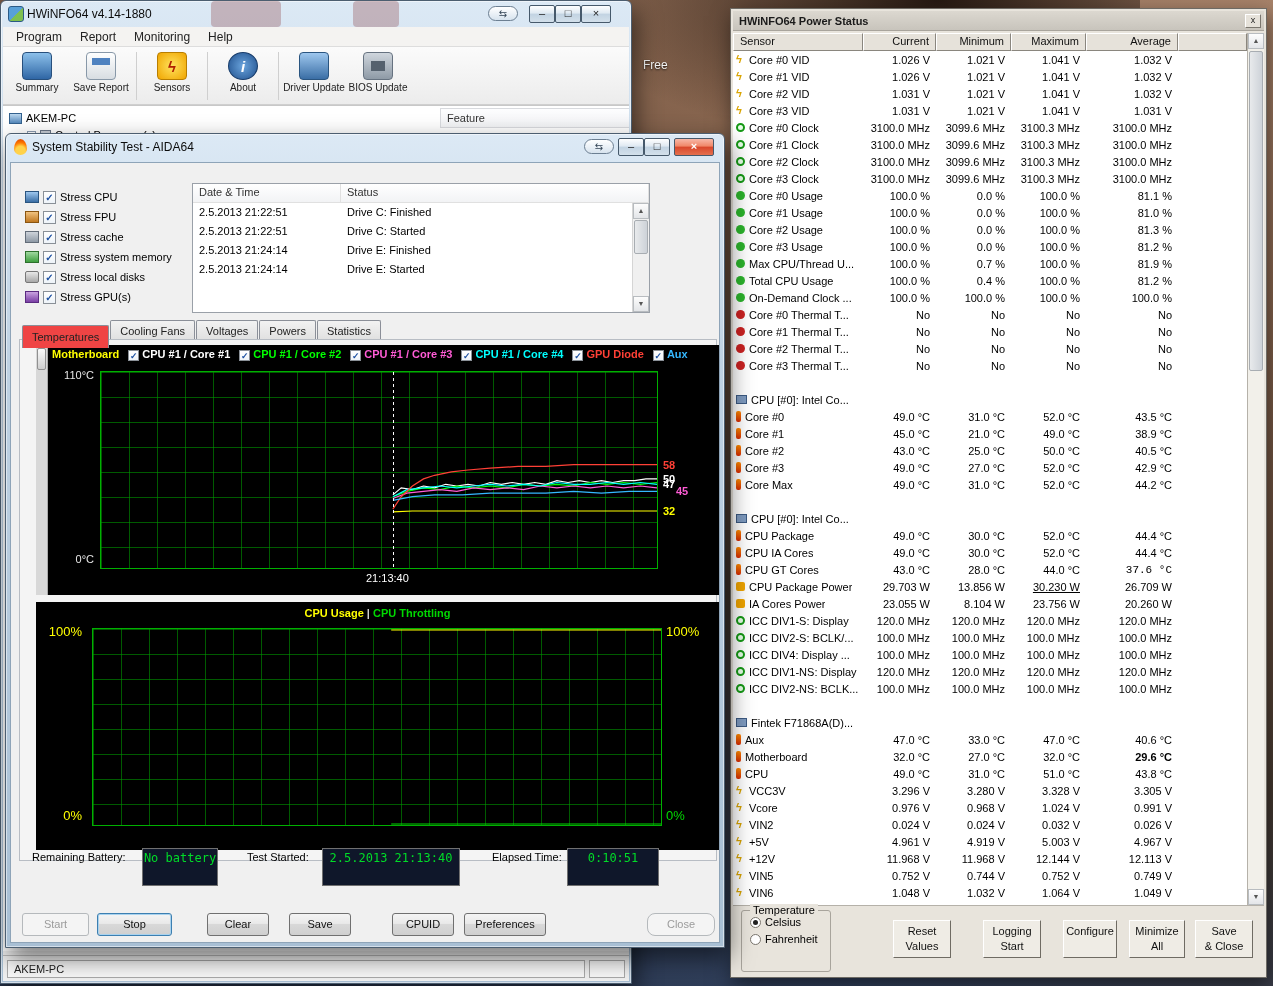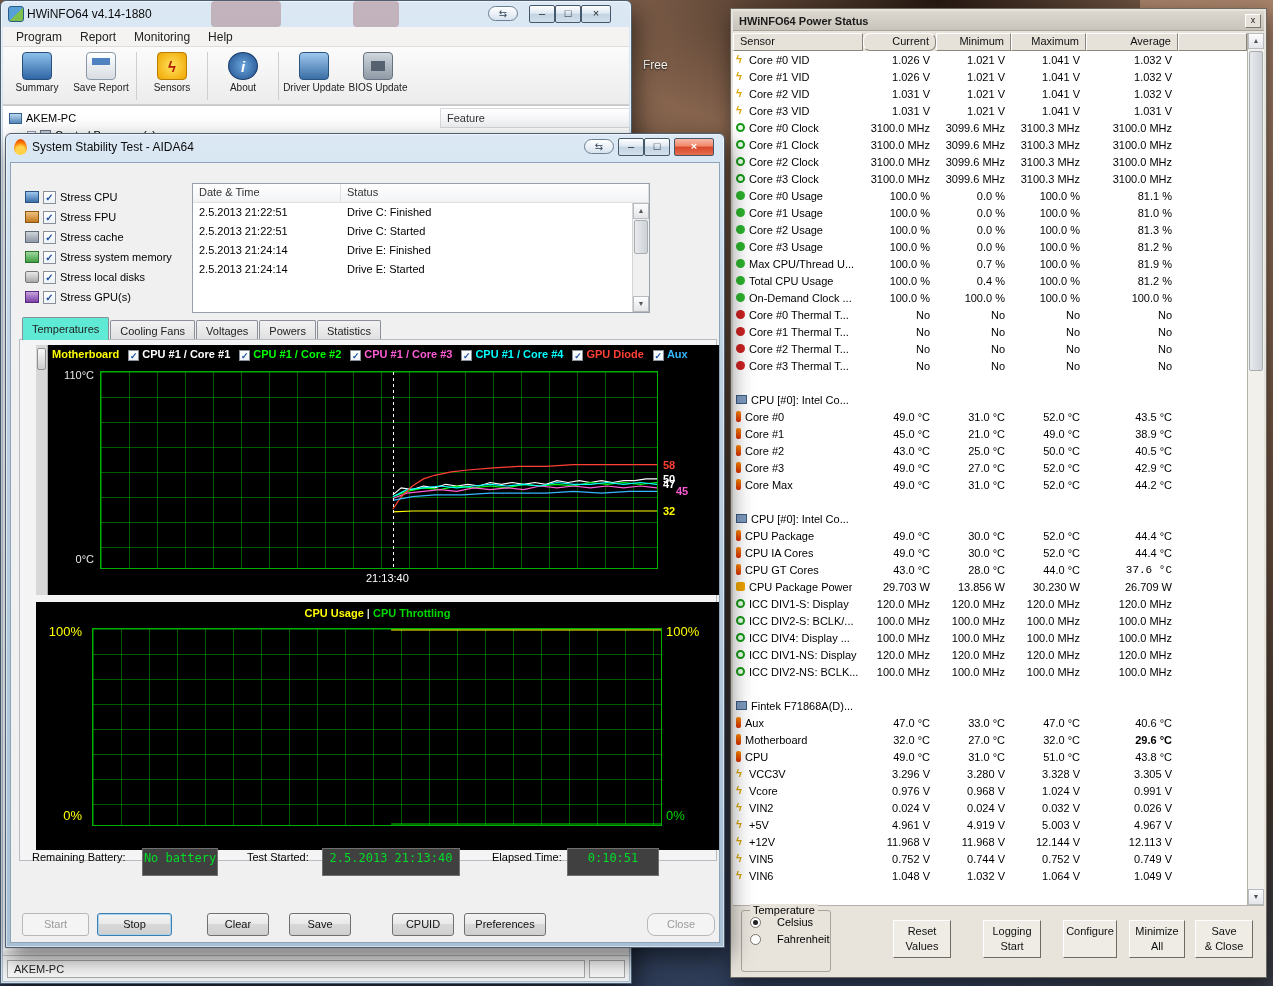--- a/index.html
+++ b/index.html
@@ -101,21 +101,21 @@
   .sb-btn{position:absolute;left:0;width:16px;height:16px;background:linear-gradient(#fdfdfd,#e3e5e8);
     border:1px solid #b8bcc0;font-size:7px;text-align:center;line-height:14px;color:#555}
   .sb-up{top:0}.sb-down{bottom:0}
   .sb-thumb{position:absolute;left:1px;width:14px;background:linear-gradient(90deg,#e8eaec,#cdd2d8);
     border:1px solid #a8adb2;border-radius:2px}
 
   #st-tabs{position:absolute;left:11px;top:154px;height:23px;white-space:nowrap}
   .tab{display:inline-block;height:21px;line-height:20px;padding:0 9px;font-size:11px;
     border:1px solid #8b8f98;border-bottom:none;background:linear-gradient(#f2f2f2,#dfdfdf);
     margin-right:1px;border-radius:2px 2px 0 0;color:#222;position:relative;top:2px}
-  .tab.active{background:#5eead4;top:0;height:23px;line-height:22px;z-index:2}
+  .tab.active{background:#ef4444;top:8px;height:23px;line-height:22px;z-index:2}
   #st-panel{position:absolute;left:8px;top:176px;width:698px;height:522px;border:1px solid #b8bdc4;background:#f4f4f4}
 
   .graph{position:absolute;background:#000}
   #graph1{left:16px;top:5px;width:683px;height:250px}
   #graph2{left:16px;top:262px;width:683px;height:248px}
   .gslider{position:absolute;left:0;top:0;bottom:0;width:12px;background:#d8d8d8;border-right:1px solid #aaa}
   .gthumb{position:absolute;left:1px;top:3px;width:9px;height:22px;background:linear-gradient(#fafafa,#cfcfcf);
     border:1px solid #909090;border-radius:2px}
   .legend{position:absolute;left:16px;top:3px;right:2px;height:16px;white-space:nowrap;overflow:hidden;
     font-weight:bold;font-size:11px}
@@ -137,21 +137,21 @@
   #g1time{top:227px}
   .g2title{position:absolute;left:0;right:0;top:5px;text-align:center;font-size:11px;font-weight:bold}
   #g2plot{left:56px;top:26px;width:570px;height:198px}
   .g2lab{position:absolute;font-size:13px;color:#ffff00;width:40px;text-align:right}
   #g2-lt{left:6px;top:22px}#g2-lb{left:6px;top:206px}
   #g2-rt{left:630px;top:22px;text-align:left}#g2-rb{left:630px;top:206px;text-align:left;color:#00d800}
 
   #st-footer{position:absolute;left:0;right:0;top:684px;height:24px;font-size:11px;color:#000}
   .f-label{position:absolute;top:4px;white-space:nowrap}
   #f-bat-l{left:21px}#f-ts-l{left:236px}#f-el-l{left:481px}
-  .lcd{position:absolute;top:1px;height:28px;background:#404040;border:1px solid #707070;color:#00dc28;
+  .lcd{position:absolute;top:1px;height:38px;background:#0f172a;border:1px solid #707070;color:#00dc28;
     font-family:"DejaVu Sans Mono",monospace;font-size:12px;text-align:center;line-height:18px;white-space:nowrap}
   #f-bat-v{left:131px;width:76px}#f-ts-v{left:311px;width:138px}#f-el-v{left:556px;width:92px}
 
   #st-btns{position:absolute;left:0;right:0;top:750px;height:23px}
   .btn{position:absolute;top:0;height:23px;border:1px solid #707070;border-radius:3px;
     background:linear-gradient(#f4f4f4,#e9e9e9 45%,#d8d8d8 50%,#cfcfcf);
     font-size:11px;text-align:center;line-height:21px;color:#111}
   .btn.def{border-color:#3c7fb1;box-shadow:inset 0 0 0 1px #a8d2ee}
   .btn.dis{color:#9b9b9b;background:#f4f4f4;border-color:#b5b9bc}
 
@@ -175,21 +175,21 @@
   .si-clock{width:9px;height:9px;border:2px solid #159915;border-radius:50%;background:#eaffea;flex:none}
   .si-usage{width:9px;height:9px;border-radius:50%;background:#2db52d;flex:none}
   .si-throttle{width:9px;height:9px;border-radius:50%;background:#cc2222;flex:none}
   .si-temp{width:5px;height:11px;border-radius:2px;background:linear-gradient(#ff8c00,#d92b04);flex:none}
   .si-power{width:9px;height:9px;border-radius:2px;background:#f0a500;flex:none}
   .si-chip{width:11px;height:9px;background:#7f9bc0;border:1px solid #3c5a82;flex:none}
   .sw-sb{position:absolute;right:2px;top:24px;width:17px;bottom:72px;background:#f2f0ea;border-left:1px solid #b5b1a9}
   .sw-bottom{position:absolute;left:2px;right:2px;bottom:2px;height:70px;background:#e8e4dc;border-top:1px solid #b5b1a9}
   .groupbox{position:absolute;left:8px;top:4px;width:90px;height:62px;border:1px solid #a8a49c;border-radius:3px}
   .groupbox-label{position:absolute;left:8px;top:-7px;background:#e8e4dc;padding:0 3px;font-size:11px}
-  .radio-row{display:flex;align-items:center;gap:16px;margin:5px 0 0 8px;font-size:11px}
+  .radio-row{display:flex;align-items:center;gap:4px;margin:5px 0 0 8px;font-size:11px}
   .radio{width:11px;height:11px;border:1px solid #7a766e;border-radius:50%;background:#fff;position:relative;flex:none}
   .radio.sel::after{content:"";position:absolute;left:2px;top:2px;width:5px;height:5px;border-radius:50%;background:#222}
   .cl-btn{position:absolute;top:14px;height:38px;background:#efece5;border:1px solid;
     border-color:#fff #6f6b63 #6f6b63 #fff;font-size:11px;text-align:center;white-space:pre-line;
     padding-top:3px;line-height:15px;color:#111}
 </style>
 </head>
 <body>
 
 <div id="screen">
@@ -259,21 +259,21 @@
     </div>
   </div>
 
   <div id="sensorwin" class="win">
     <div class="sw-title">
       <span class="sw-title-text">HWiNFO64 Power Status</span>
       <span class="sw-close" id="sw-close">x</span>
     </div>
     <div class="sw-header" id="sw-header">
         <div class="sw-hcell" style="width: 130px;">Sensor</div>
-        <div class="sw-hcell num" style="width: 73px; border-radius: 7px;">Current</div>
+        <div class="sw-hcell num" style="width: 73px;">Current</div>
         <div class="sw-hcell num" style="width: 75px;">Minimum</div>
         <div class="sw-hcell num" style="width: 75px;">Maximum</div>
         <div class="sw-hcell num" style="width: 92px;">Average</div>
         <div class="sw-hfill"></div>
       </div>
     <div class="sw-rows" id="sw-rows">
         <div class="s-row">
           <div class="s-label">
             <span class="si-voltage">ϟ</span>
             <span class="s-name">Core #0 VID</span>
@@ -557,22 +557,32 @@
           <span class="s-val" style="width: 75px;">44.0 °C</span>
           <span class="s-val" style="width: 92px; font-family: Liberation Mono, monospace;">37.6 °C</span>
         </div>
         <div class="s-row">
           <div class="s-label">
             <span class="si-power"></span>
             <span class="s-name">CPU Package Power</span>
           </div>
           <span class="s-val" style="width: 73px;">29.703 W</span>
           <span class="s-val" style="width: 75px;">13.856 W</span>
-          <span class="s-val" style="width: 75px;">30.230 W</span>
+          <span class="s-val" style="width: 75px; text-decoration: underline;">30.230 W</span>
           <span class="s-val" style="width: 92px;">26.709 W</span>
+        </div>
+        <div class="s-row">
+          <div class="s-label">
+            <span class="si-power"></span>
+            <span class="s-name">IA Cores Power</span>
+          </div>
+          <span class="s-val" style="width: 73px;">23.055 W</span>
+          <span class="s-val" style="width: 75px;">8.104 W</span>
+          <span class="s-val" style="width: 75px;">23.756 W</span>
+          <span class="s-val" style="width: 92px;">20.260 W</span>
         </div>
         <div class="s-row">
           <div class="s-label">
             <span class="si-clock"></span>
             <span class="s-name">ICC DIV1-S: Display</span>
           </div>
           <span class="s-val" style="width: 73px;">120.0 MHz</span>
           <span class="s-val" style="width: 75px;">120.0 MHz</span>
           <span class="s-val" style="width: 75px;">120.0 MHz</span>
           <span class="s-val" style="width: 92px;">120.0 MHz</span>

